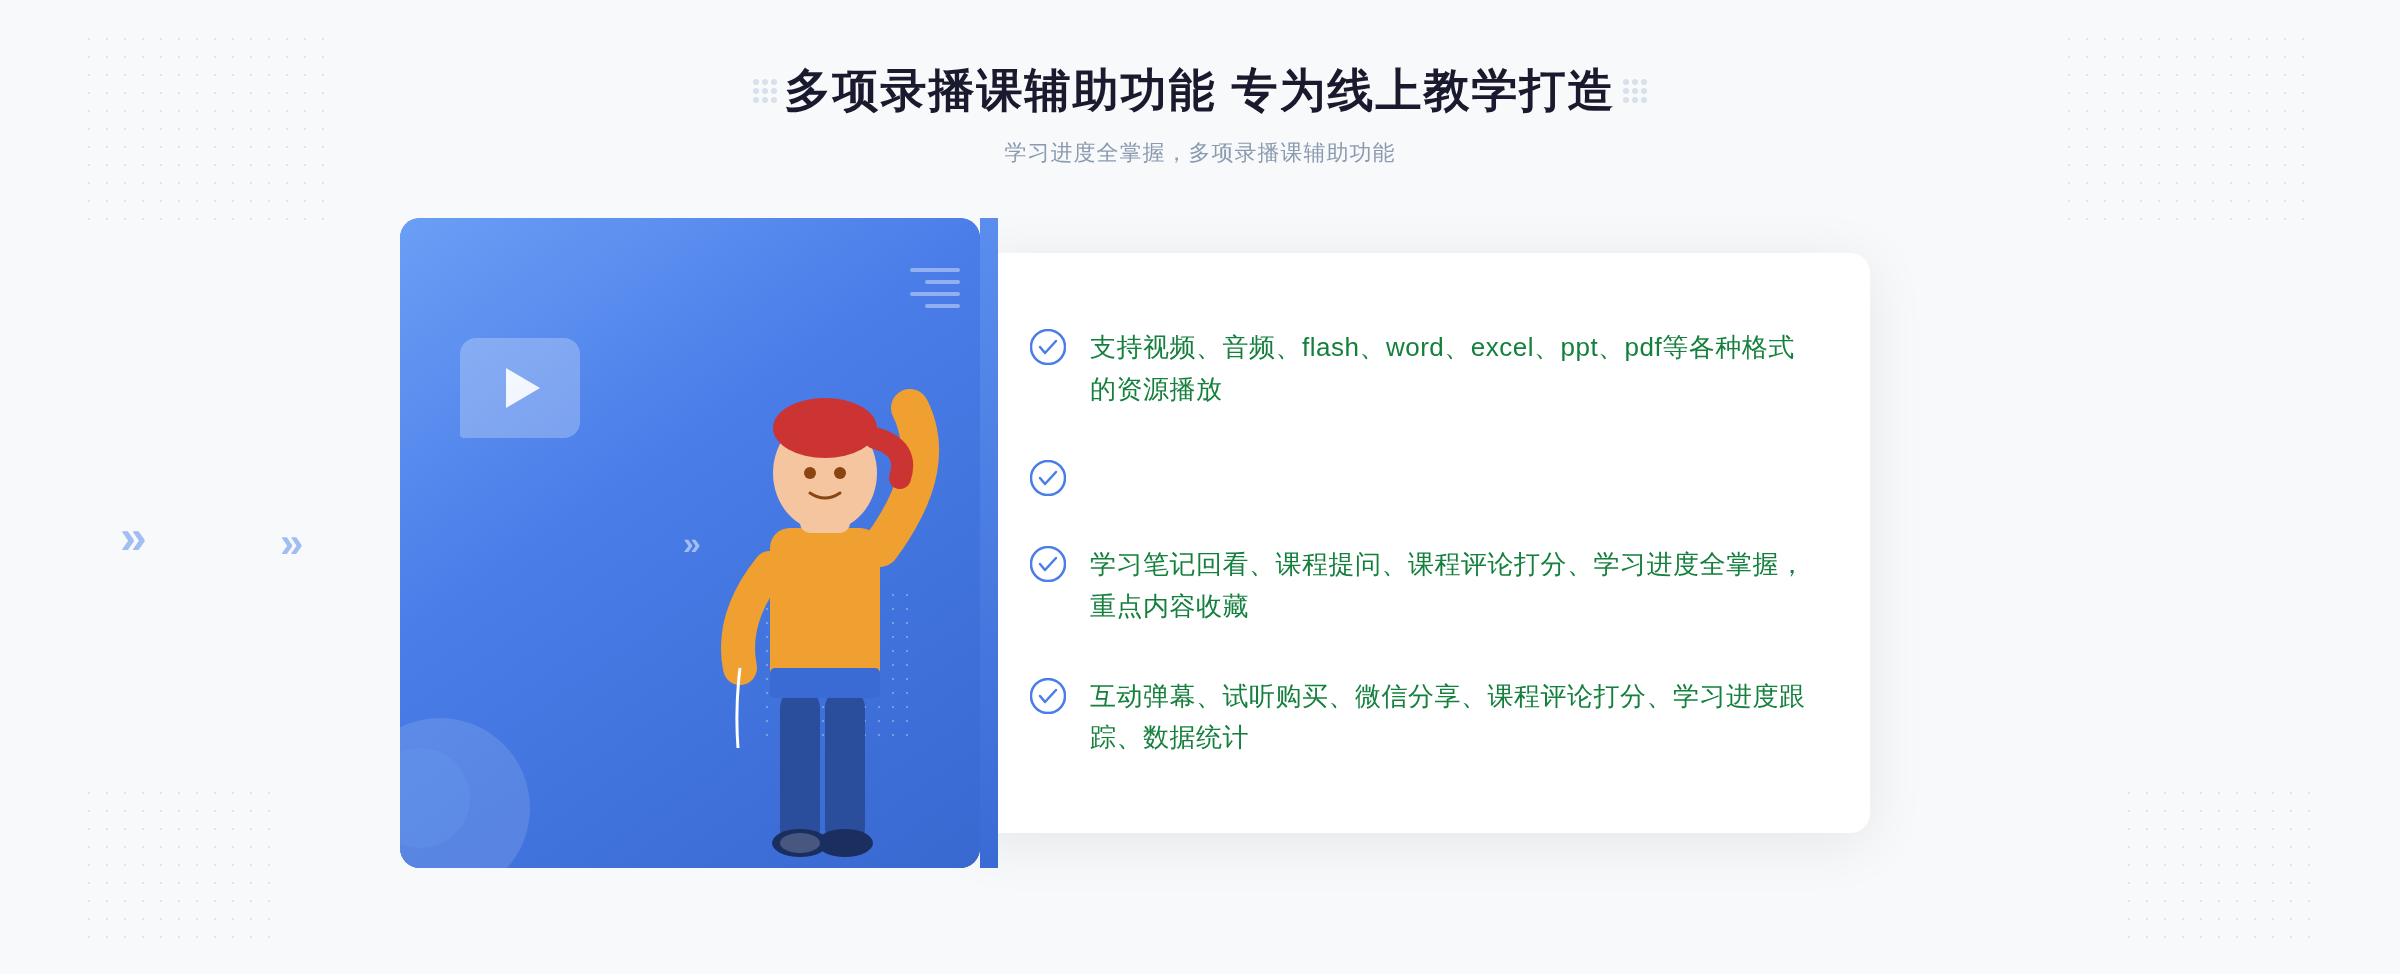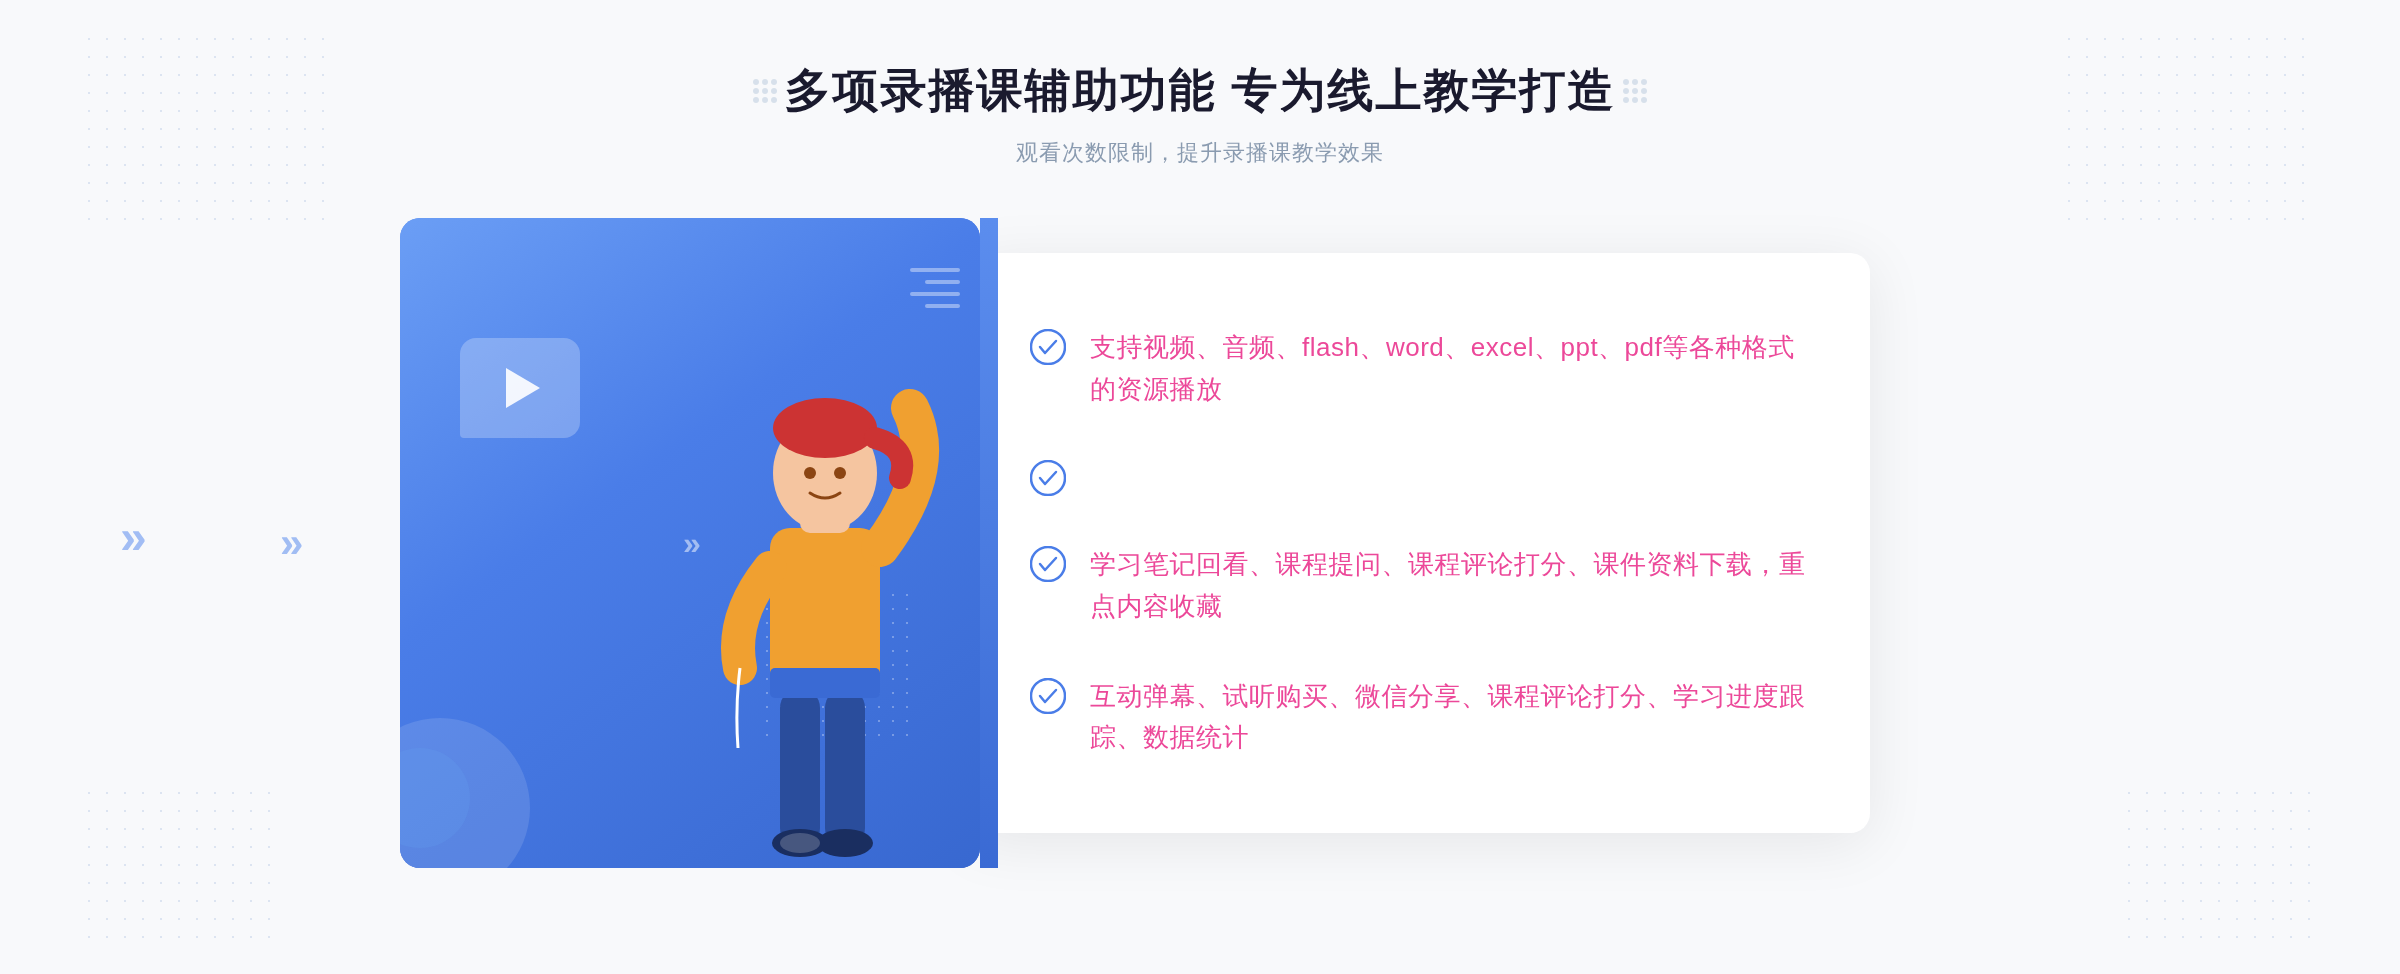--- a/index.html
+++ b/index.html
@@ -165,21 +165,21 @@
       margin-top: 2px;
     }
 
     .check-icon svg {
       width: 36px;
       height: 36px;
     }
 
     .feature-text {
       font-size: 26px;
-      color: #ec4899;
+      color: #15803d;
       line-height: 1.6;
       letter-spacing: 0.5px;
     }
 
     
     .vertical-bar {
       position: absolute;
       left: 580px;
       top: 0;
       width: 18px;
@@ -239,21 +239,21 @@
           <span style="width:6px;height:6px;background:#b0c4d8;border-radius:50%;display:block;"></span>
           <span style="width:6px;height:6px;background:#b0c4d8;border-radius:50%;display:block;"></span>
         </span>
         <span style="display:grid; grid-template-columns:repeat(3,6px); gap:3px;">
           <span style="width:6px;height:6px;background:#b0c4d8;border-radius:50%;display:block;"></span>
           <span style="width:6px;height:6px;background:#b0c4d8;border-radius:50%;display:block;"></span>
           <span style="width:6px;height:6px;background:#b0c4d8;border-radius:50%;display:block;"></span>
         </span>
       </span>
     </h1>
-    <p class="sub-title">观看次数限制，提升录播课教学效果</p>
+    <p class="sub-title">学习进度全掌握，多项录播课辅助功能</p>
   </div>
 
   <div class="content-area">
 
     <div class="outside-chevrons" style="position:absolute; left:-120px; top:50%; transform:translateY(-50%); color:#5b8dee; font-size:42px; opacity:0.55; letter-spacing:-8px;">»</div>
 
     <div class="illustration-panel">
       <div class="illustration-inner">
 
         <div class="play-bubble">
@@ -333,21 +333,21 @@
         </div>
       </div>
 
       <div class="feature-item">
         <div class="check-icon">
           <svg viewBox="0 0 36 36" xmlns="http://www.w3.org/2000/svg">
             <circle cx="18" cy="18" r="17" fill="none" stroke="#4a7de8" stroke-width="2.5"></circle>
             <polyline points="10,18 15,24 26,12" fill="none" stroke="#4a7de8" stroke-width="2.5" stroke-linecap="round" stroke-linejoin="round"></polyline>
           </svg>
         </div>
-        <span class="feature-text">学习笔记回看、课程提问、课程评论打分、课件资料下载，重点内容收藏</span>
+        <span class="feature-text">学习笔记回看、课程提问、课程评论打分、学习进度全掌握，重点内容收藏</span>
       </div>
 
       <div class="feature-item">
         <div class="check-icon">
           <svg viewBox="0 0 36 36" xmlns="http://www.w3.org/2000/svg">
             <circle cx="18" cy="18" r="17" fill="none" stroke="#4a7de8" stroke-width="2.5"></circle>
             <polyline points="10,18 15,24 26,12" fill="none" stroke="#4a7de8" stroke-width="2.5" stroke-linecap="round" stroke-linejoin="round"></polyline>
           </svg>
         </div>
         <span class="feature-text">互动弹幕、试听购买、微信分享、课程评论打分、学习进度跟踪、数据统计</span>

